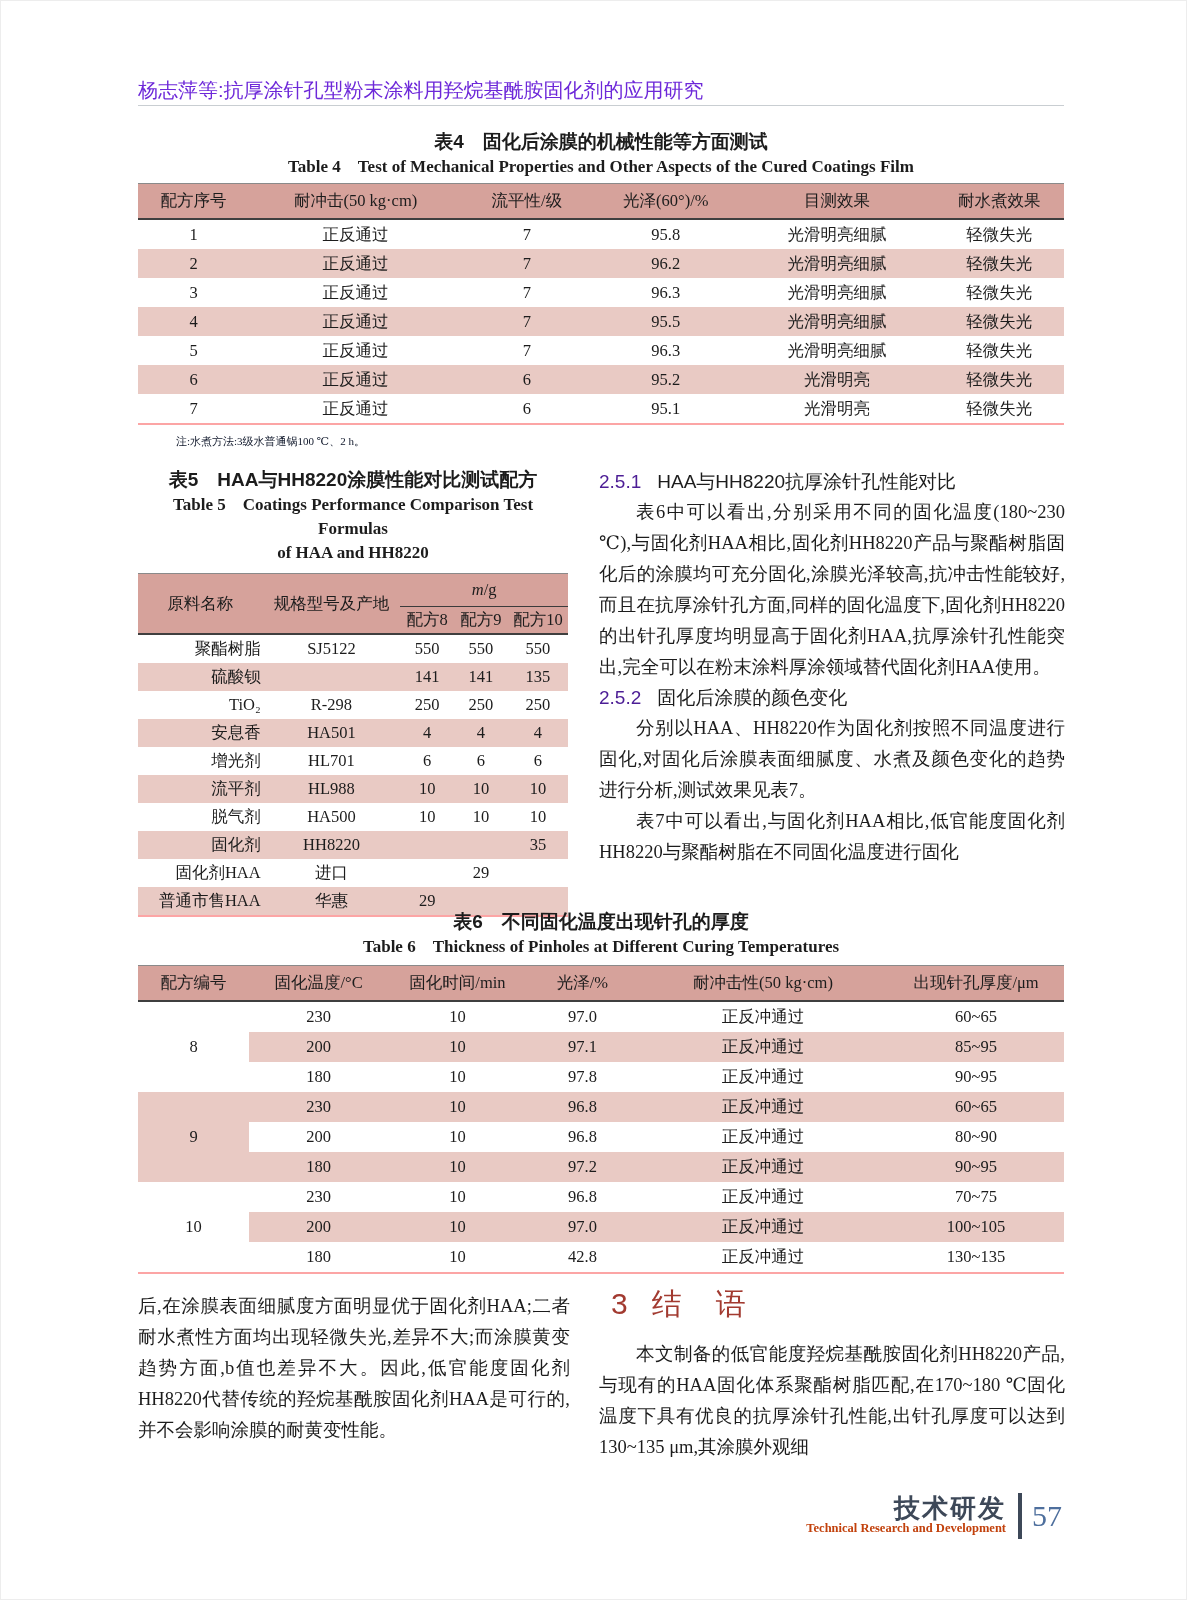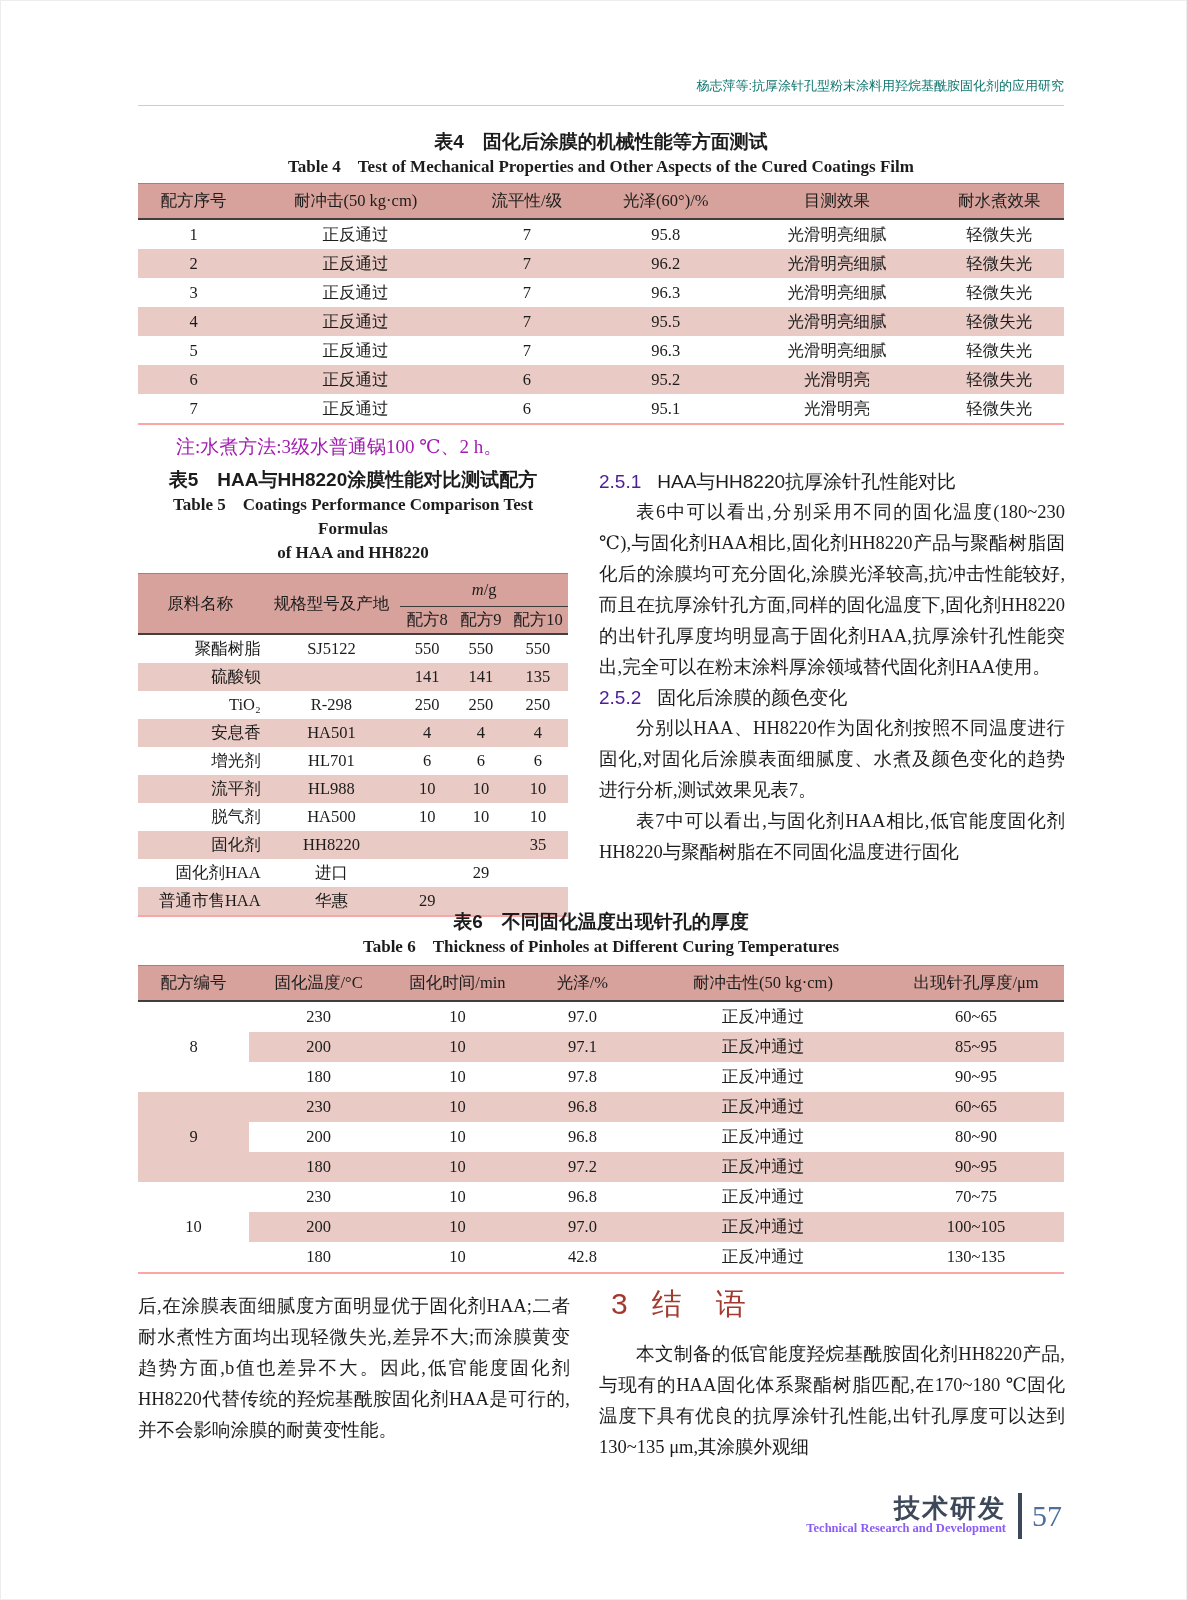--- a/index.html
+++ b/index.html
@@ -3,41 +3,41 @@
 <meta charset="utf-8">
 <style>
   html,body{margin:0;padding:0;background:#ffffff;}
   .page{
     position:relative;width:1187px;height:1600px;background:#ffffff;
     font-family:"Liberation Serif","DejaVu Serif",serif;color:#1c1c1c;
     overflow:hidden;border:1px solid #ededed;box-sizing:border-box;
   }
 
   
-  .running-head{position:absolute;top:76px;left:137px;width:926px;text-align:right;
-    font-family:"Liberation Sans","DejaVu Sans",sans-serif;font-size:13px;color:#0f766e;}
+  .running-head{position:absolute;top:76px;left:137px;width:926px;text-align:left;
+    font-family:"Liberation Sans","DejaVu Sans",sans-serif;font-size:20px;color:#6d28d9;}
   .head-rule{position:absolute;top:104px;left:137px;width:926px;height:1px;background:#c9ced2;}
 
   
   .tbl-title-cn{text-align:center;font-family:"Liberation Sans","DejaVu Sans",sans-serif;
     font-weight:bold;font-size:19px;line-height:26px;}
   .tbl-title-en{text-align:center;font-weight:bold;font-size:17px;line-height:24px;}
 
   
   table.data{width:100%;border-collapse:collapse;table-layout:fixed;font-size:16.5px;
     border-top:1.5px solid #8a8a8a;border-bottom:2px solid #fca5a5;}
   table.data th{font-weight:normal;}
   table.data thead{background:#d6a29b;border-bottom:2px solid #3f3f3f;}
   table.data th,table.data td{text-align:center;padding:0 2px;overflow:hidden;white-space:nowrap;}
   tr.alt td{background:#e9cac4;}
 
   .t4 thead th{height:34px;}
   .t4 td{height:29px;}
   .t4-block{position:absolute;top:128px;left:137px;width:926px;}
-  .t4-note{color:#a21caf;font-size:19px;padding-left:38px;margin-top:9px;}
+  .t4-note{color:#0f172a;font-size:11px;padding-left:38px;margin-top:9px;}
 
   
   .col-left{position:absolute;top:466px;left:137px;width:430px;}
   .col-right{position:absolute;top:466px;left:598px;width:466px;}
 
   .t5 thead .r1 th{height:32px;}
   .t5 thead .r2 th{height:26px;}
   .t5 td{height:28px;}
   .t5 .cl{text-align:right;padding-left:6px;}
   .t5 .c-mg{border-bottom:1px solid #3b3b3b;}
@@ -60,21 +60,21 @@
   .bottom-right{position:absolute;top:1283px;left:598px;width:466px;}
   .s3-head{font-family:"Liberation Sans","DejaVu Sans",sans-serif;font-weight:normal;
     font-size:30px;color:#a23a30;margin:0 0 14px 12px;letter-spacing:2px;}
   .s3-num{margin-right:22px;}
 
   
   .footer{position:absolute;top:1492px;right:124px;display:flex;align-items:center;}
   .f-labels{text-align:right;margin-right:8px;}
   .f-cn{font-family:"Liberation Sans","DejaVu Sans",sans-serif;font-weight:bold;
     font-size:26px;color:#3d4858;letter-spacing:2px;line-height:24px;}
-  .f-en{font-size:12.5px;color:#8b5cf6;font-weight:bold;line-height:16px;}
+  .f-en{font-size:12.5px;color:#c2410c;font-weight:bold;line-height:16px;}
   .f-bar{width:4px;height:46px;background:#3d4858;margin:0 10px 0 4px;}
   .f-num{font-size:30px;color:#4e6f9d;}
 </style>
 </head>
 <body>
 
 <div class="page">
 
   <div class="running-head">杨志萍等:抗厚涂针孔型粉末涂料用羟烷基酰胺固化剂的应用研究</div>
   <div class="head-rule"></div>

